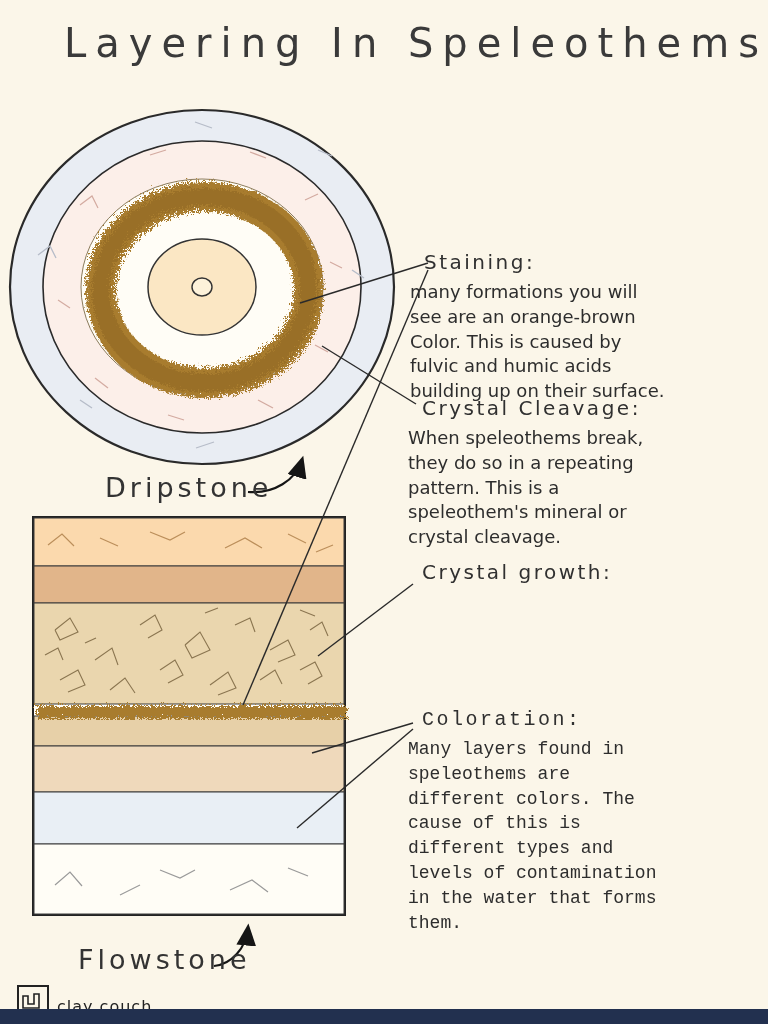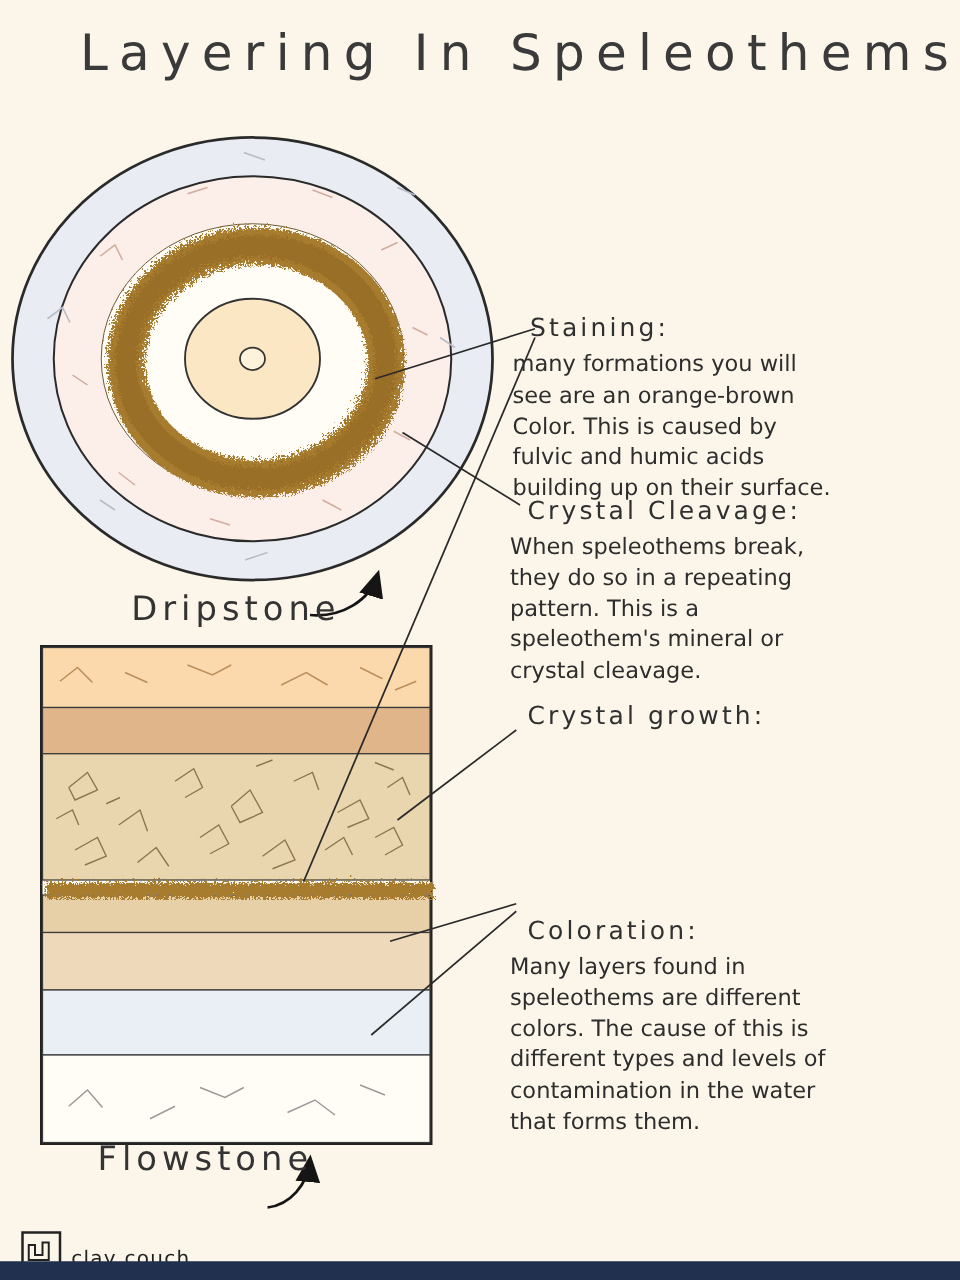--- a/index.html
+++ b/index.html
@@ -25,27 +25,27 @@
   .ann h2 {
     font-size:20px; font-weight:400; letter-spacing:2.5px;
     padding-left:14px; margin-bottom:6px; color:#303030;
   }
   .ann p {
     font-size:18px; line-height:1.38; color:#2d2d2d;
   }
   .ann-staining   { left:410px; top:250px; width:262px; }
   .ann-cleavage   { left:408px; top:396px; width:258px; }
   .ann-growth     { left:408px; top:560px; width:266px; }
-  .ann-coloration { left:408px; top:732px; width:254px; }
+  .ann-coloration { left:408px; top:708px; width:254px;font-family:Liberation Mono, monospace; }
 
   .dia-label {
     position:absolute; font-size:27px; letter-spacing:4px; color:#333;
   }
   .label-dripstone { left:105px; top:472px; }
-  .label-flowstone { left:78px;  top:912px;text-align:center; }
+  .label-flowstone { left:78px;  top:944px;text-align:center; }
 
   .sig {
     position:absolute; left:16px; top:984px;
     display:flex; align-items:flex-end; gap:7px;
   }
   .sig-text { font-size:16px; font-weight:400; letter-spacing:1px; color:#222; padding-bottom:2px; }
 
   .footer-bar {
     position:absolute; left:0; bottom:0; width:768px; height:15px;
     background:#22304f;

